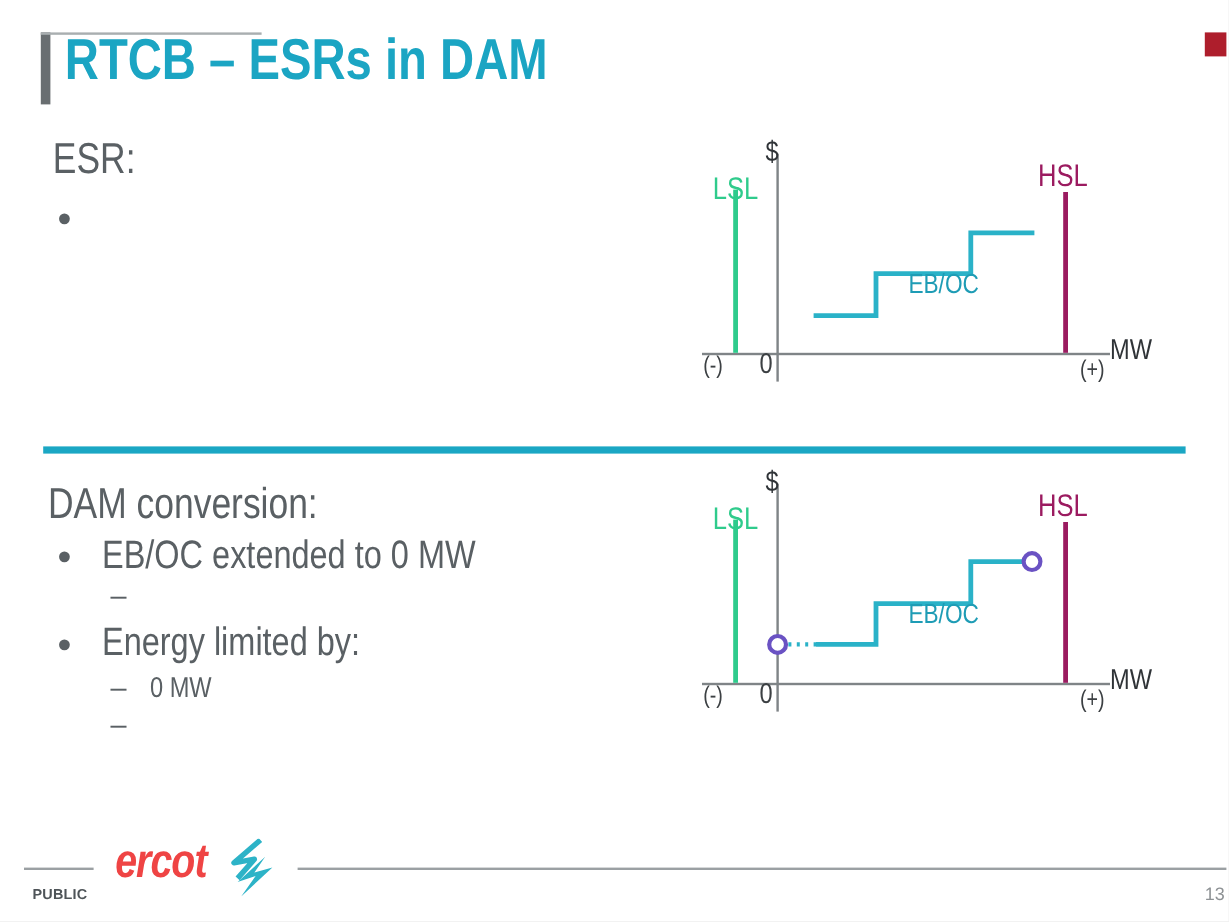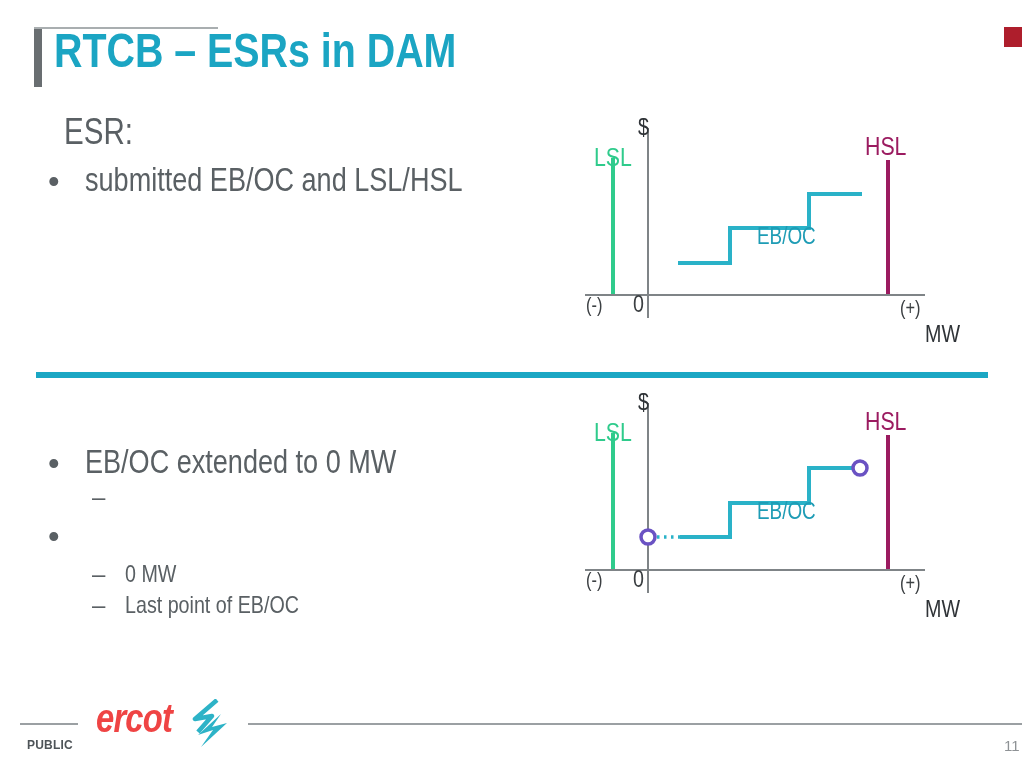--- a/index.html
+++ b/index.html
@@ -10,40 +10,40 @@
   .abs{position:absolute;line-height:1;white-space:nowrap;}
   .nrw{transform:scaleX(0.82);transform-origin:0 0;display:inline-block;}
 
   
   .title-bar-v{left:34px;top:27px;width:8px;height:60px;background:#696e71;}
   .title-bar-h{left:34px;top:27px;width:184px;height:2px;background:#a9aeb0;}
   .slide-title{left:54px;top:27px;font-size:48px;font-weight:bold;color:#1ba5c3;}
   .red-box{left:1004px;top:27px;width:18px;height:20px;background:#ae1e2c;}
 
   
-  .h-text{font-size:36px;color:#5a6064;margin-left:20px;}
+  .h-text{font-size:36px;color:#5a6064;}
   .b1-text{font-size:33px;color:#5a6064;}
   .b2-text{font-size:24px;color:#5a6064;}
 
   
   .divider{left:36px;top:372px;width:952px;height:6px;background:#1ba7c4;}
 
   
   .chart{position:absolute;width:400px;height:215px;}
   .chart-1{left:580px;top:110px;}
   .chart-2{left:580px;top:385px;}
   .axis-v{left:67px;top:18px;width:2px;height:190px;background:#7f8487;}
   .axis-h{left:5px;top:184px;width:340px;height:2px;background:#7f8487;}
   .lsl-line{left:31px;top:48px;width:4px;height:136px;background:#2fcb8c;}
   .hsl-line{left:306px;top:50px;width:4px;height:134px;background:#9b1b60;}
   .lbl-dollar{left:58px;top:5px;font-size:24px;color:#2f3337;}
   .lbl-lsl{left:14px;top:23px;font-size:26px;color:#2fcb8c;margin-top:11px;}
   .lbl-hsl{left:285px;top:23px;font-size:26px;color:#9b1b60;}
   .lbl-eboc{left:177px;top:115px;font-size:23px;color:#1e9cb5;}
-  .lbl-mw{left:345px;top:170px;font-size:24px;color:#2f3337;margin-top:42px;}
+  .lbl-mw{left:345px;top:170px;font-size:24px;color:#2f3337;}
   .lbl-neg{left:6px;top:185px;font-size:20px;color:#3c4043;}
   .lbl-zero{left:53px;top:182px;font-size:24px;color:#3c4043;}
   .lbl-pos{left:320px;top:188px;font-size:20px;color:#3c4043;}
   .steps-svg{left:0;top:0;width:400px;height:215px;}
 
   
   .foot-line-l{left:20px;top:723px;width:58px;height:2px;background:#9ba0a3;}
   .foot-line-r{left:248px;top:723px;width:774px;height:2px;background:#9ba0a3;}
   .logo-word{left:96px;top:698px;font-size:40px;font-weight:bold;font-style:italic;
              letter-spacing:-1px;color:#ef4444;}
@@ -56,21 +56,20 @@
 
 <div class="slide">
 
   <div class="abs title-bar-v"></div>
   <div class="abs title-bar-h"></div>
   <h1 class="abs slide-title" style="margin:0;"><span class="nrw">RTCB – ESRs in DAM</span></h1>
   <div class="abs red-box"></div>
 
   <div class="abs h-text" style="left:44px;top:114px;"><span class="nrw">ESR:</span></div>
   <div class="abs b1-text" style="left:48px;top:165px;">•</div>
-  <div class="abs b1-text" style="left:85px;top:163px;"><span class="nrw">submitted EB/OC and LSL/HSL</span></div>
 
   <div class="chart chart-1">
     <div class="abs axis-v"></div>
     <div class="abs axis-h"></div>
     <div class="abs lsl-line"></div>
     <div class="abs hsl-line"></div>
     <svg class="abs steps-svg" viewBox="0 0 400 215">
       <polyline points="98,153 150,153 150,118 229,118 229,84 282,84" fill="none" stroke="#2ab2c8" stroke-width="4"></polyline>
     </svg>
     <div class="abs lbl-dollar"><span class="nrw">$</span></div>
@@ -78,33 +77,34 @@
     <div class="abs lbl-hsl"><span class="nrw">HSL</span></div>
     <div class="abs lbl-eboc"><span class="nrw">EB/OC</span></div>
     <div class="abs lbl-mw"><span class="nrw">MW</span></div>
     <div class="abs lbl-neg"><span class="nrw">(-)</span></div>
     <div class="abs lbl-zero"><span class="nrw">0</span></div>
     <div class="abs lbl-pos"><span class="nrw">(+)</span></div>
   </div>
 
   <div class="abs divider"></div>
 
+  <div class="abs h-text" style="left:40px;top:402px;"><span class="nrw">DAM conversion:</span></div>
 
   <div class="abs b1-text" style="left:48px;top:447px;">•</div>
   <div class="abs b1-text" style="left:85px;top:445px;"><span class="nrw">EB/OC extended to 0 MW</span></div>
 
   <div class="abs b2-text" style="left:92px;top:485px;">–</div>
 
   <div class="abs b1-text" style="left:48px;top:520px;">•</div>
+  <div class="abs b1-text" style="left:85px;top:518px;"><span class="nrw">Energy limited by:</span></div>
 
   <div class="abs b2-text" style="left:92px;top:562px;">–</div>
   <div class="abs b2-text" style="left:125px;top:562px;"><span class="nrw">0 MW</span></div>
 
   <div class="abs b2-text" style="left:92px;top:593px;">–</div>
-  <div class="abs b2-text" style="left:125px;top:593px;"><span class="nrw">Last point of EB/OC</span></div>
 
   <div class="chart chart-2">
     <div class="abs axis-v"></div>
     <div class="abs axis-h"></div>
     <div class="abs lsl-line"></div>
     <div class="abs hsl-line"></div>
     <svg class="abs steps-svg" viewBox="0 0 400 215">
       <line x1="77" y1="152" x2="100" y2="152" stroke="#2ab2c8" stroke-width="3.5" stroke-dasharray="2.5 4.5"></line>
       <polyline points="100,152 150,152 150,118 229,118 229,83 272,83" fill="none" stroke="#2ab2c8" stroke-width="4"></polyline>
       <circle cx="68" cy="152" r="7" fill="#ffffff" stroke="#6a52c3" stroke-width="3.5"></circle>
@@ -121,15 +121,15 @@
   </div>
 
   <div class="abs foot-line-l"></div>
   <div class="abs foot-line-r"></div>
   <div class="abs logo-word"><span class="nrw">ercot</span></div>
   <svg class="abs logo-bolt" viewBox="0 0 44 48">
     <path d="M31 1 L9 20 L26 17 L12 33" fill="none" stroke="#2db3c7" stroke-width="4.5" stroke-linejoin="round"></path>
     <path d="M35 15 L12 36 L27 31 L15 48 L41 24 L26 28 Z" fill="#2db3c7"></path>
   </svg>
   <div class="abs public-lbl">PUBLIC</div>
-  <div class="abs page-num">11</div>
+  <div class="abs page-num">13</div>
 
 </div>
 
 </body></html>

